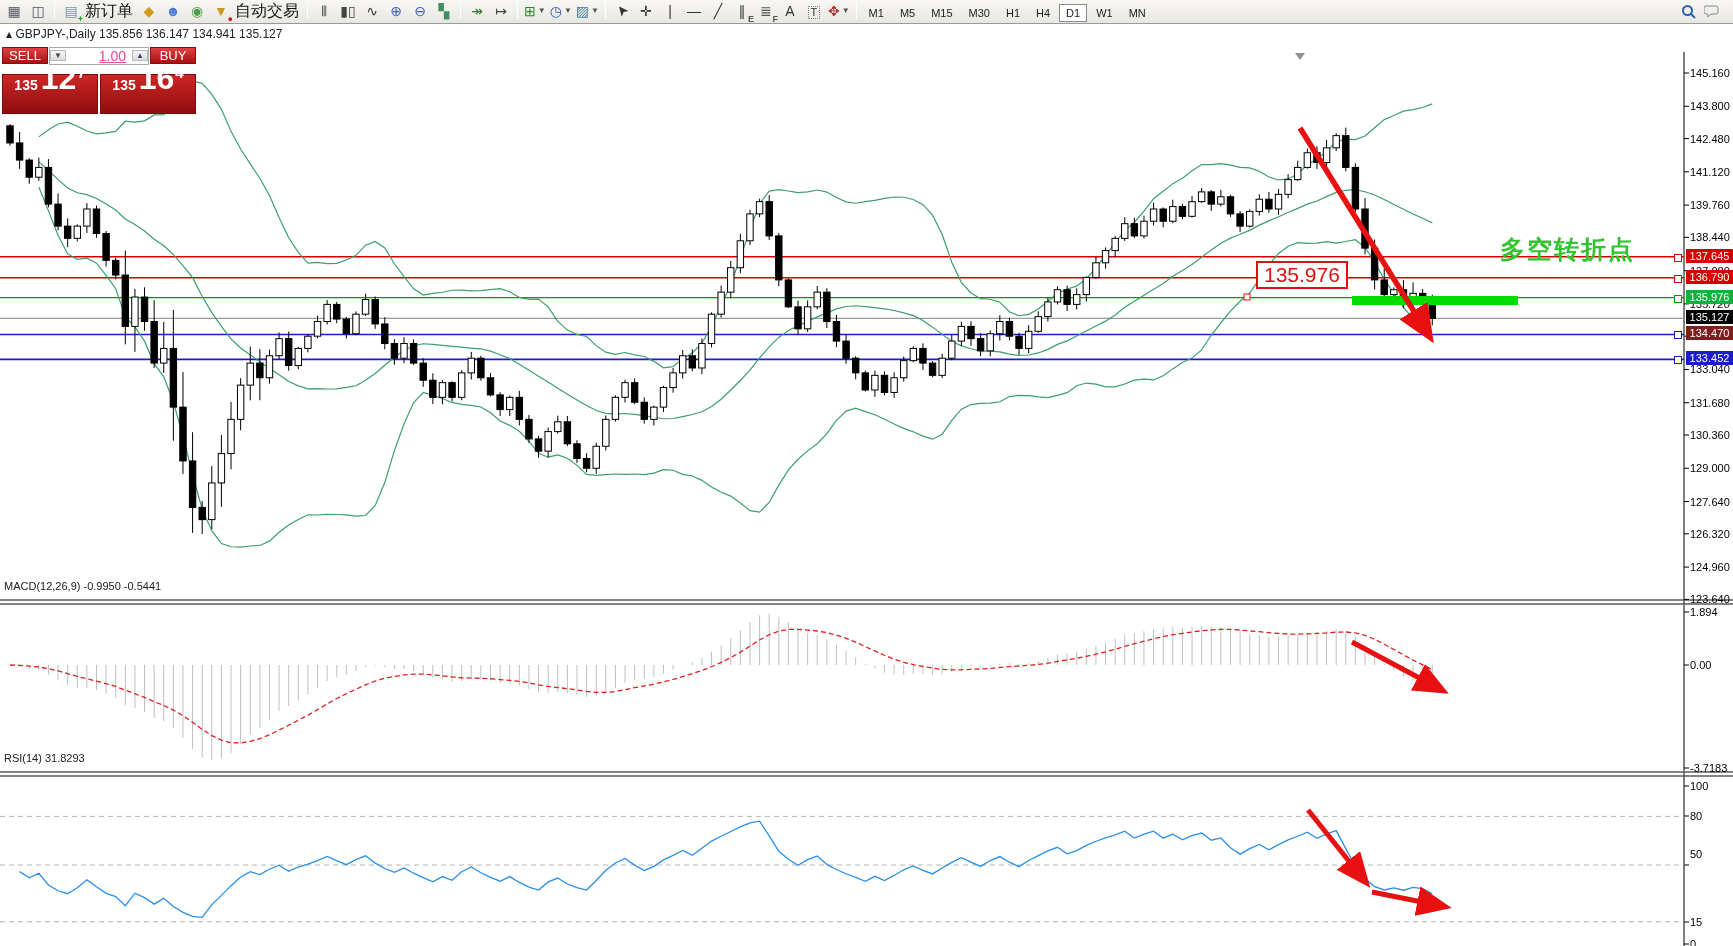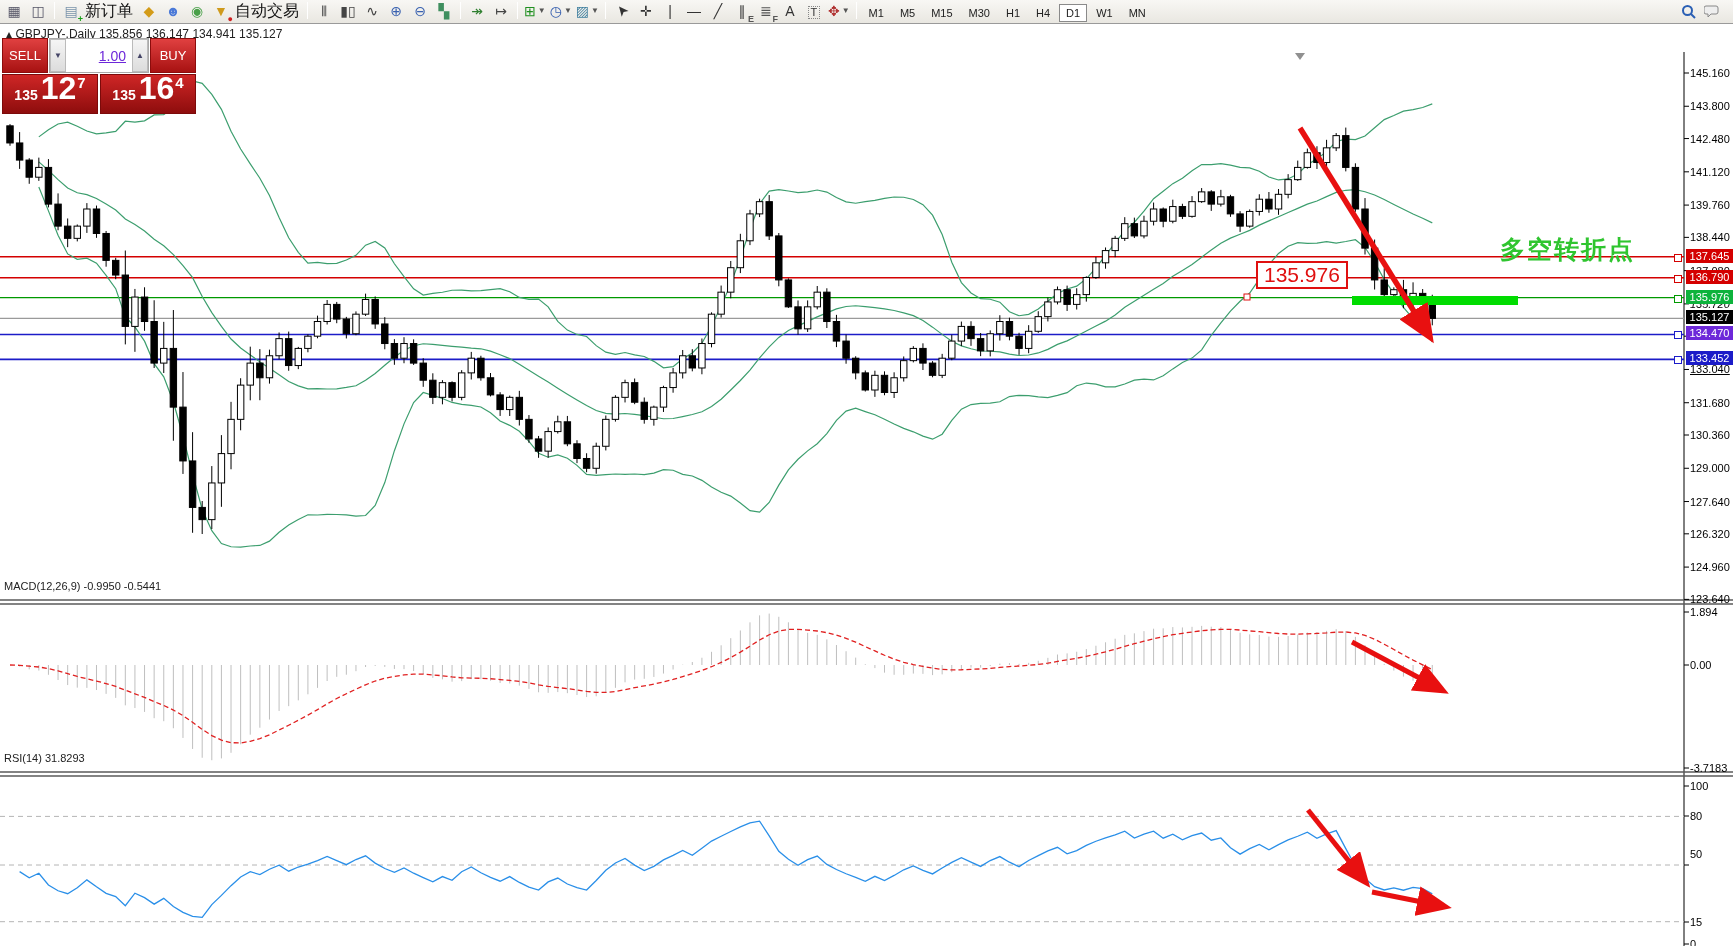--- a/index.html
+++ b/index.html
@@ -18,30 +18,30 @@
   .tfbtn{font-size:11px;color:#222;padding:2px 6px;margin:0 1px;border:1px solid transparent;}
   .tfbtn.sel{border:1px solid #8a8a8a;background:#fff;}
   #tright{margin-left:auto;display:flex;align-items:center;margin-right:6px;}
   #chartarea{position:absolute;left:0;top:24px;width:1733px;height:922px;background:#fff;}
   .tick{position:absolute;left:1690px;font-size:11px;color:#000;transform:translateY(-6px);white-space:nowrap;}
   .ptag{position:absolute;left:1686px;width:47px;font-size:11px;color:#fff;text-align:center;
     padding:1px 0;transform:translateY(-8px);white-space:nowrap;}
   #symline{position:absolute;left:6px;top:27px;font-size:12px;color:#222;z-index:20;}
   .panelabel{position:absolute;left:4px;font-size:11px;color:#222;z-index:20;}
   #tpanel{position:absolute;left:2px;top:38px;z-index:30;width:194px;}
-  #tpanel .row1{display:flex;height:35px;}
+  #tpanel .row1{display:flex;height:35px;align-items:center;}
   .obtn{width:46px;background:linear-gradient(#e04040,#a81212);color:#fff;font-size:13px;
     display:flex;align-items:center;justify-content:center;border:1px solid #8c0c0c;box-sizing:border-box;}
   .volbox{flex:1;display:flex;align-items:center;background:#fff;border:1px solid #aaa;box-sizing:border-box;margin:0 1px;}
   .spin{width:16px;height:100%;background:linear-gradient(#f5f5f5,#dcdcdc);color:#446;
     display:flex;align-items:center;justify-content:center;font-size:8px;border:1px solid #bbb;box-sizing:border-box;}
-  .volval{flex:1;text-align:right;font-size:14px;padding-right:6px;color:#6d28d9;text-decoration:underline;}
+  .volval{flex:1;text-align:right;font-size:14px;padding-right:6px;color:#ec4899;text-decoration:underline;}
   #tpanel .row2{display:flex;height:40px;margin-top:1px;}
   .bigprice{flex:1;background:linear-gradient(#cf2626,#8e0d0d);color:#fff;display:flex;
-    align-items:flex-end;justify-content:center;padding-bottom:10px;border:1px solid #7c0a0a;box-sizing:border-box;}
+    align-items:flex-end;justify-content:center;padding-bottom:20px;border:1px solid #7c0a0a;box-sizing:border-box;}
   .bigprice:first-child{margin-right:2px;}
   .bp-sm{font-size:14px;font-weight:bold;margin-right:3px;line-height:1.1;}
   .bp-lg{font-size:32px;font-weight:bold;line-height:0.9;}
   .bp-sup{font-size:15px;font-weight:bold;margin-left:1px;transform:translateY(-12px);}
   #pricelabel{position:absolute;left:1256px;top:261px;border:2px solid #e01010;color:#e01010;
     background:#fff;font-size:21px;padding:0 6px;z-index:25;}
   #cntext{position:absolute;left:1500px;top:233px;color:#2fc52f;font-weight:bold;font-size:25px;
     font-family:"Liberation Serif",serif;letter-spacing:2px;z-index:25;white-space:nowrap;}
   .handle{position:absolute;width:6px;height:6px;background:#fff;z-index:24;}
 </style>
@@ -668,41 +668,41 @@
       <div class="handle" style="left: 1674px; top: 332.378px; border: 1px solid rgb(28, 28, 200);"></div>
       <div class="tick" style="top: 49px;">145.160</div>
       <div class="tick" style="top: 82.2656px;">143.800</div>
       <div class="tick" style="top: 114.553px;">142.480</div>
       <div class="tick" style="top: 147.818px;">141.120</div>
       <div class="tick" style="top: 181.084px;">139.760</div>
       <div class="tick" style="top: 213.371px;">138.440</div>
       <div class="tick" style="top: 246.637px;">137.080</div>
       <div class="tick" style="top: 279.902px; font-style: italic;">135.720</div>
       <div class="tick" style="top: 312.19px;">134.400</div>
-      <div class="tick" style="top: 345.455px; text-decoration: underline;">133.040</div>
+      <div class="tick" style="top: 345.455px;">133.040</div>
       <div class="tick" style="top: 378.721px;">131.680</div>
       <div class="tick" style="top: 411.008px;">130.360</div>
       <div class="tick" style="top: 444.274px;">129.000</div>
       <div class="tick" style="top: 477.539px;">127.640</div>
       <div class="tick" style="top: 509.826px;">126.320</div>
       <div class="tick" style="top: 543.092px;">124.960</div>
       <div class="tick" style="top: 575.379px;">123.640</div>
       <div class="tick" style="top: 588px;">1.894</div>
       <div class="tick" style="top: 641px;">0.00</div>
       <div class="tick" style="top: 744px;">-3.7183</div>
       <div class="tick" style="top: 762px;">100</div>
       <div class="tick" style="top: 792px;">80</div>
       <div class="tick" style="top: 830px;">50</div>
       <div class="tick" style="top: 898px;">15</div>
       <div class="tick" style="top: 920px;">0</div>
       <div class="ptag" style="top: 232.817px; background: rgb(212, 0, 0);">137.645</div>
       <div class="ptag" style="top: 253.73px; background: rgb(212, 0, 0);">136.790</div>
       <div class="ptag" style="top: 273.641px; background: rgb(13, 179, 60);">135.976</div>
       <div class="ptag" style="top: 294.407px; background: rgb(0, 0, 0);">135.127</div>
-      <div class="ptag" style="top: 310.477px; background: #6d28d9;">134.470</div>
+      <div class="ptag" style="top: 310.477px; background: #7f1d1d;">134.470</div>
       <div class="ptag" style="top: 335.378px; background: rgb(28, 28, 200);">133.452</div>
     </div>
 </div>
 
 <div id="symline">
   <span>▴</span>
   <span>GBPJPY-,Daily  135.856 136.147 134.941 135.127</span>
 </div>
 
 <div class="panelabel" style="top:580px;">MACD(12,26,9) -0.9950 -0.5441</div>

